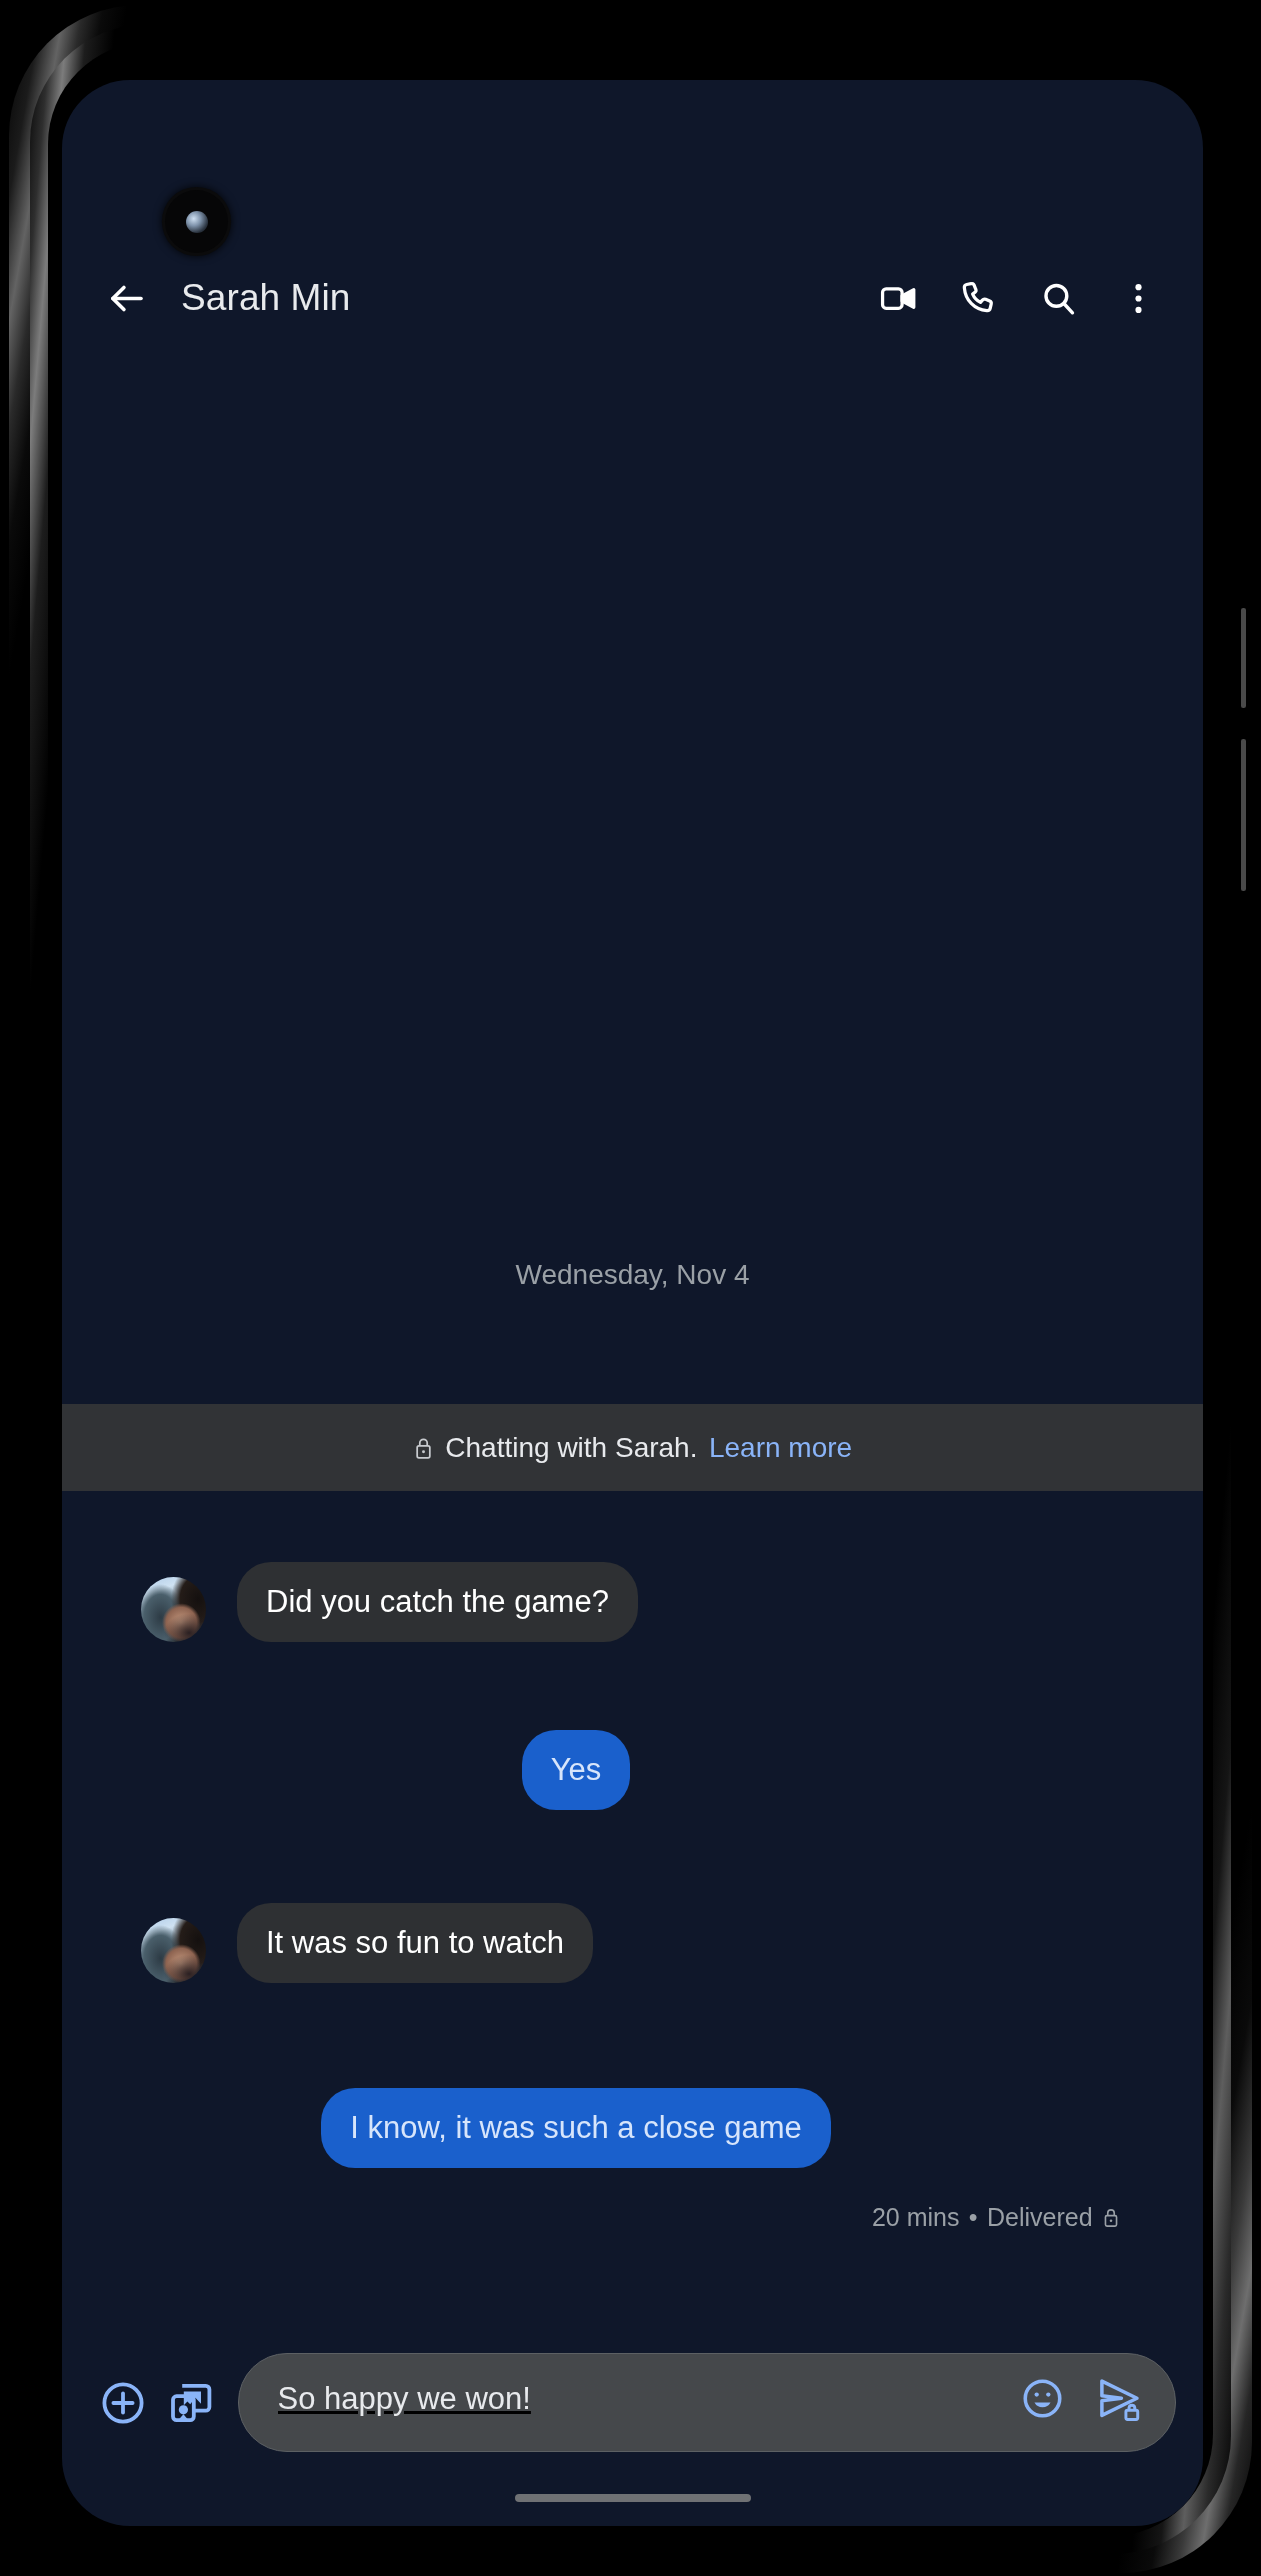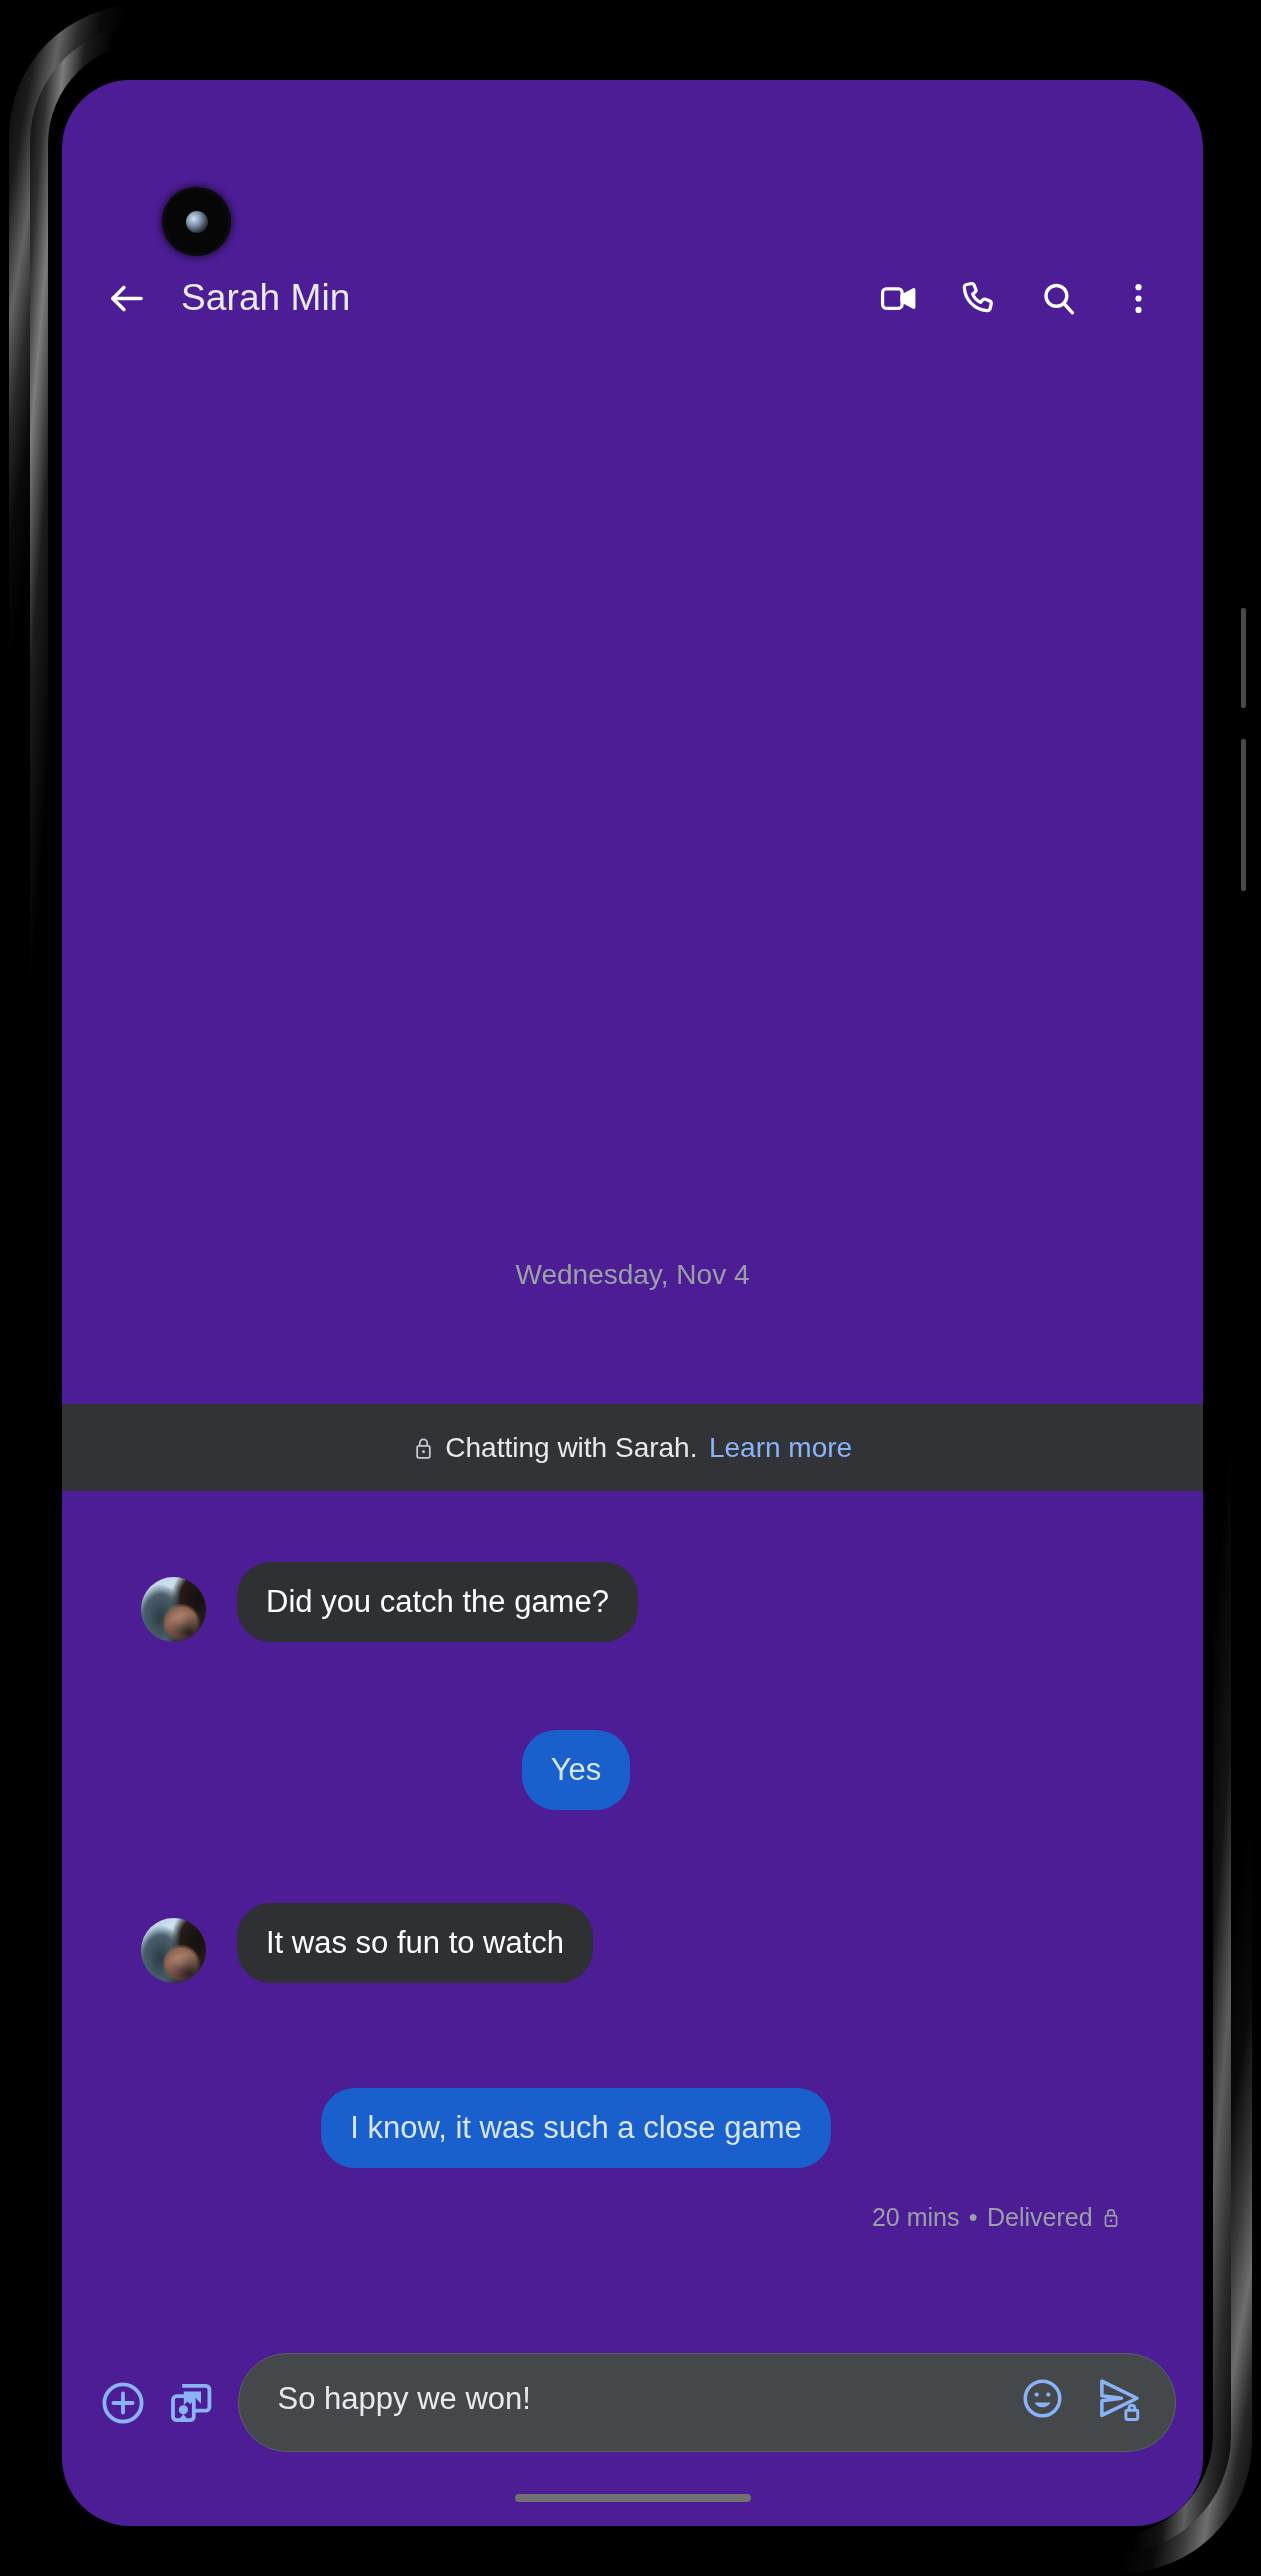--- a/index.html
+++ b/index.html
@@ -23,21 +23,21 @@
     content:""; position:absolute; left:39px; top:37px; right:39px; bottom:37px;
     border-radius:102px; background:#000;
   }
   .side-btn{position:absolute;right:6.3px;background:#4a4a4a;border-radius:2.1px;width:5.2px;}
   .side-btn.b1{top:603px;height:100px;}
   .side-btn.b2{top:734px;height:152px;}
 
   
   .screen{
     position:absolute; left:62px; top:80px; width:1141px; height:2446px;
-    background:#4c1d95; border-radius:68px; overflow:hidden; z-index:5;
+    background:#0f172a; border-radius:68px; overflow:hidden; z-index:5;
   }
 
   
   .camera{
     position:absolute; left:103px; top:110px; width:63px; height:63px;
     border-radius:50%; background:#060607;
     box-shadow:0 0 0 3.1px #0b0b0c, 0 0 8.4px 3.1px rgba(0,0,0,.85);
     z-index:40;
   }
   .camera-lens{
@@ -102,21 +102,21 @@
 
   
   .composer{
     position:absolute; left:0; bottom:63px; width:100%; height:121px;
     display:flex; align-items:center; padding:0 27px; box-sizing:border-box;
   }
   .comp-icon{width:68px;height:68px;display:flex;align-items:center;justify-content:center;flex:0 0 auto;}
   .comp-pill{
     flex:1 1 auto; height:99px; margin-left:12.6px;
     background:#45484b; border:1.6px solid #5c6063; border-radius:49px;
-    display:flex; align-items:center; padding:0 24px 8px 39px; box-sizing:border-box; gap:15.7px;
+    display:flex; align-items:center; padding:0 24px 8px 39px; box-sizing:border-box; gap:15.7px;text-decoration:underline;
   }
   .comp-input{flex:1 1 auto;color:#e8eaed;font-size:31px;white-space:nowrap;overflow:hidden;}
   .pill-icon{width:62px;height:62px;display:flex;align-items:center;justify-content:center;flex:0 0 auto;}
 
   .gesture-bar{
     position:absolute; left:50%; bottom:24px; transform:translateX(-50%);
     width:236px; height:8.4px; border-radius:4.2px; background:#6f7174;
   }
 </style>
 </head>

